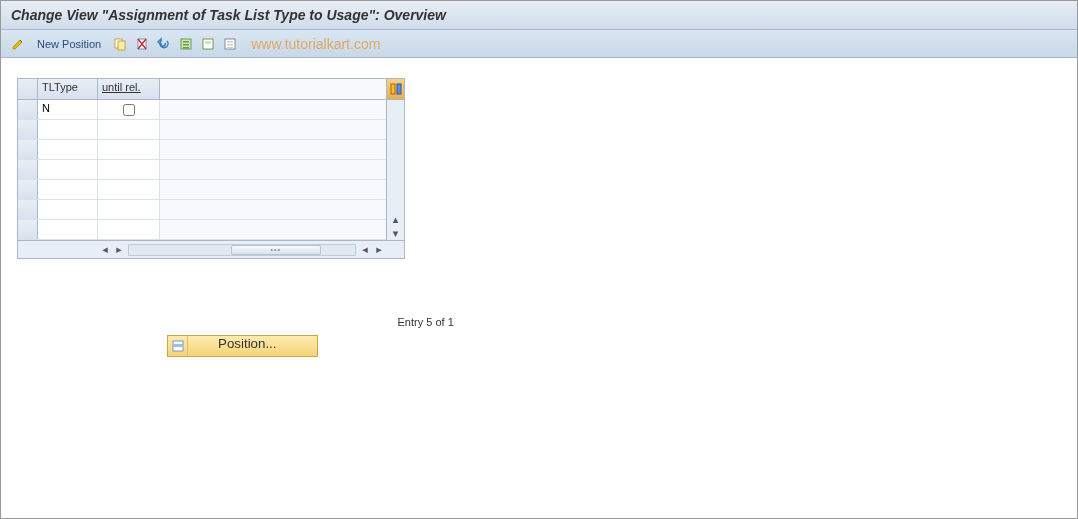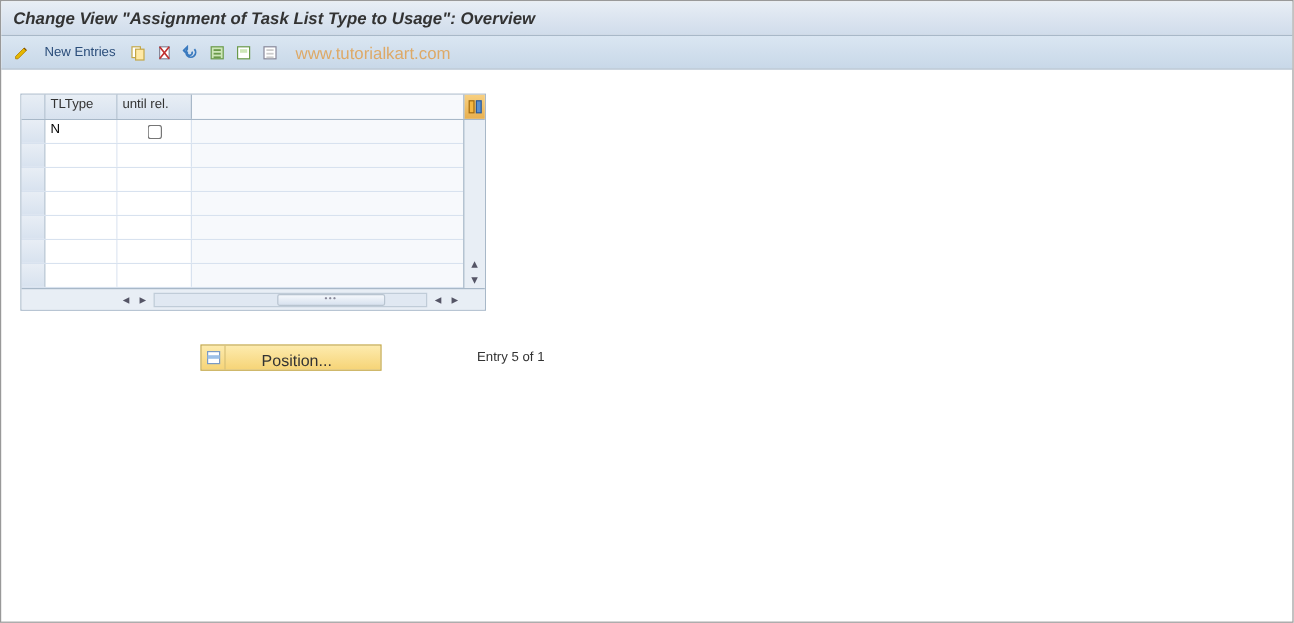--- a/index.html
+++ b/index.html
@@ -12,61 +12,61 @@
     .watermark { color: #e0a050; font-size: 14px; opacity: 0.85; margin-left: 8px; font-family: Arial; }
     .content { padding: 20px 16px; }
     .usage-row { display: flex; align-items: center; gap: 12px; margin-bottom: 30px; }
     .usage-label { width: 100px; color: #333; }
     .usage-input { width: 30px; height: 20px; border: 1px solid #a8b8c8; background: #eef2f7; }
     .grid-wrap { border: 1px solid #a8b8c8; width: 388px; position: relative; background: #f7f9fc; }
     .grid-header { display: flex; background: #e8eef5; border-bottom: 1px solid #a8b8c8; }
     .gh-sel { width: 20px; height: 20px; border-right: 1px solid #a8b8c8; background: linear-gradient(#e8eef5,#d8e2ef); }
     .gh-col { height: 20px; border-right: 1px solid #a8b8c8; background: linear-gradient(#e8eef5,#d8e2ef); padding: 2px 4px; color: #333; }
     .gh-c1 { width: 60px; }
-    .gh-c2 { width: 62px; }
+    .gh-c2 { width: 62px; text-decoration: underline; }
     .gh-rest { flex: 1; background: #f7f9fc; }
     .gh-corner { width: 18px; height: 20px; background: linear-gradient(#f8d080,#e8b050); border-left: 1px solid #a8b8c8; display:flex; align-items:center; justify-content:center; cursor:pointer; }
     .gh-corner svg { display:block; }
     .grid-body { display: flex; }
     .grid-rows { flex: 1; }
     .g-row { display: flex; height: 20px; border-bottom: 1px solid #d8e2ef; }
     .g-sel { width: 20px; border-right: 1px solid #a8b8c8; background: linear-gradient(#e8eef5,#d8e2ef); cursor:pointer; }
     .g-c1 { width: 60px; border-right: 1px solid #d8e2ef; padding: 2px 4px; background:#fff; }
     .g-c2 { width: 62px; border-right: 1px solid #d8e2ef; display:flex; align-items:center; justify-content:center; background:#fff; }
     .g-c2 input[type=checkbox]{ width:12px; height:12px; }
     .g-rest { flex:1; background:#f7f9fc; }
     .vscroll { width: 18px; background: #e8eef5; border-left: 1px solid #a8b8c8; display:flex; flex-direction:column; justify-content:flex-end; }
     .vscroll .vbtn { height:14px; display:flex; align-items:center; justify-content:center; cursor:pointer; color:#556; }
     .grid-hscroll { display:flex; height:18px; border-top:1px solid #a8b8c8; background:#e8eef5; align-items:center; }
     .hs-spacer { width: 80px; }
     .hs-btn { width:14px; height:14px; display:flex; align-items:center; justify-content:center; cursor:pointer; color:#556; }
     .hs-track { flex:1; height:12px; background:#e0e8f2; border:1px solid #c0ccd8; margin:0 2px; position:relative; }
     .hs-thumb { position:absolute; left:45%; width:90px; height:10px; background:linear-gradient(#f5f8fc,#d8e2ef); border:1px solid #b8c4d0; border-radius:2px; display:flex; align-items:center; justify-content:center; font-size:7px; color:#889; letter-spacing:1px; cursor:pointer; }
     .hs-end { width:18px; }
     .footer-row { display:flex; align-items:center; margin-top: 28px; padding-left: 150px; gap: 80px; }
-    .position-btn { display:flex; align-items:flex-end; height:22px; background:linear-gradient(#fdebae,#f6d477); border:1px solid #c4a746; cursor:pointer; padding:0; }
+    .position-btn { display:flex; align-items:flex-start; height:22px; background:linear-gradient(#fdebae,#f6d477); border:1px solid #c4a746; cursor:pointer; padding:0;margin-top:48px; }
     .position-btn .pb-icon { width:20px; height:20px; display:flex; align-items:center; justify-content:center; border-right:1px solid #d8c078; }
     .position-btn .pb-text { padding: 0 40px 0 30px; color:#333; }
     .entry-text { color:#333; }
   </style>
 </head>
 <body>
 
 <div class="title-bar">
   <h1>Change View "Assignment of Task List Type to Usage": Overview</h1>
 </div>
 
 <div class="toolbar">
   <span class="tb-icon">
     <svg width="14" height="14" viewBox="0 0 14 14">
         <path d="M2 10 L9 3 L11 5 L4 12 L2 12 Z" fill="#e6b800" stroke="#b08000" stroke-width="0.7"></path>
         <path d="M9 3 L11 5" stroke="#805000" stroke-width="1"></path>
       </svg>
   </span>
-  <span class="tb-text">New Entries</span>
+  <span class="tb-text">New Position</span>
   <span class="tb-icon">
     <svg width="14" height="14" viewBox="0 0 14 14">
         <rect x="2" y="2" width="7" height="9" fill="#fff" stroke="#c4a746"></rect>
         <rect x="5" y="4" width="7" height="9" fill="#ffe9a6" stroke="#c4a746"></rect>
       </svg>
   </span>
   <span class="tb-icon">
     <svg width="14" height="14" viewBox="0 0 14 14">
         <rect x="3" y="2" width="8" height="10" fill="#fff" stroke="#889"></rect>
         <path d="M3 2 L11 12 M11 2 L3 12" stroke="#c03030" stroke-width="1.4"></path>

